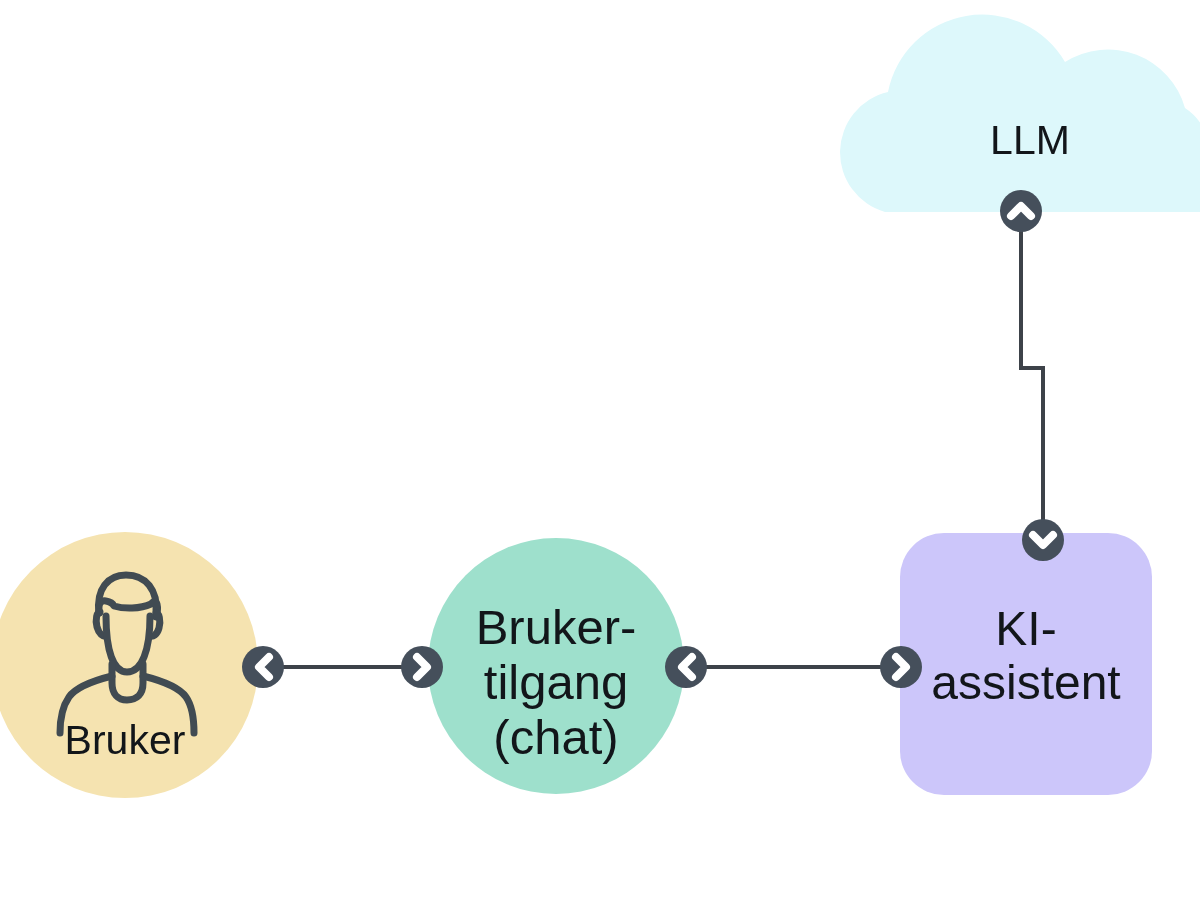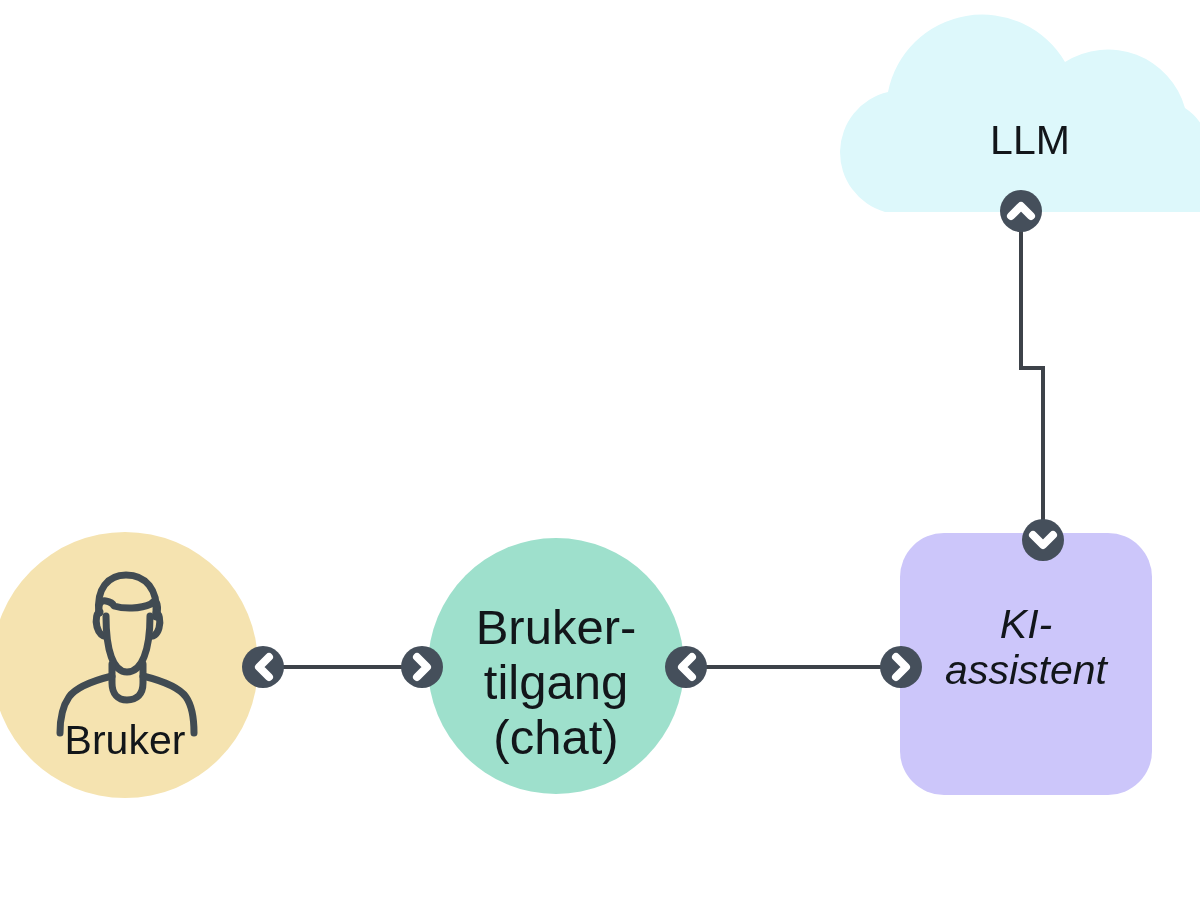--- a/index.html
+++ b/index.html
@@ -46,22 +46,21 @@
   #chat-label {
     left: 436px;
     top: 600px;
     width: 240px;
     font-size: 49px;
   }
   #assistant-label {
     left: 906px;
     top: 602px;
     width: 240px;
-    font-size: 41px;
-    font-style: italic;
+    font-size: 48px;
   }
   #user-label {
     left: 5px;
     top: 718px;
     width: 240px;
     font-size: 41px;
   }
 </style>
 </head>
 <body>

